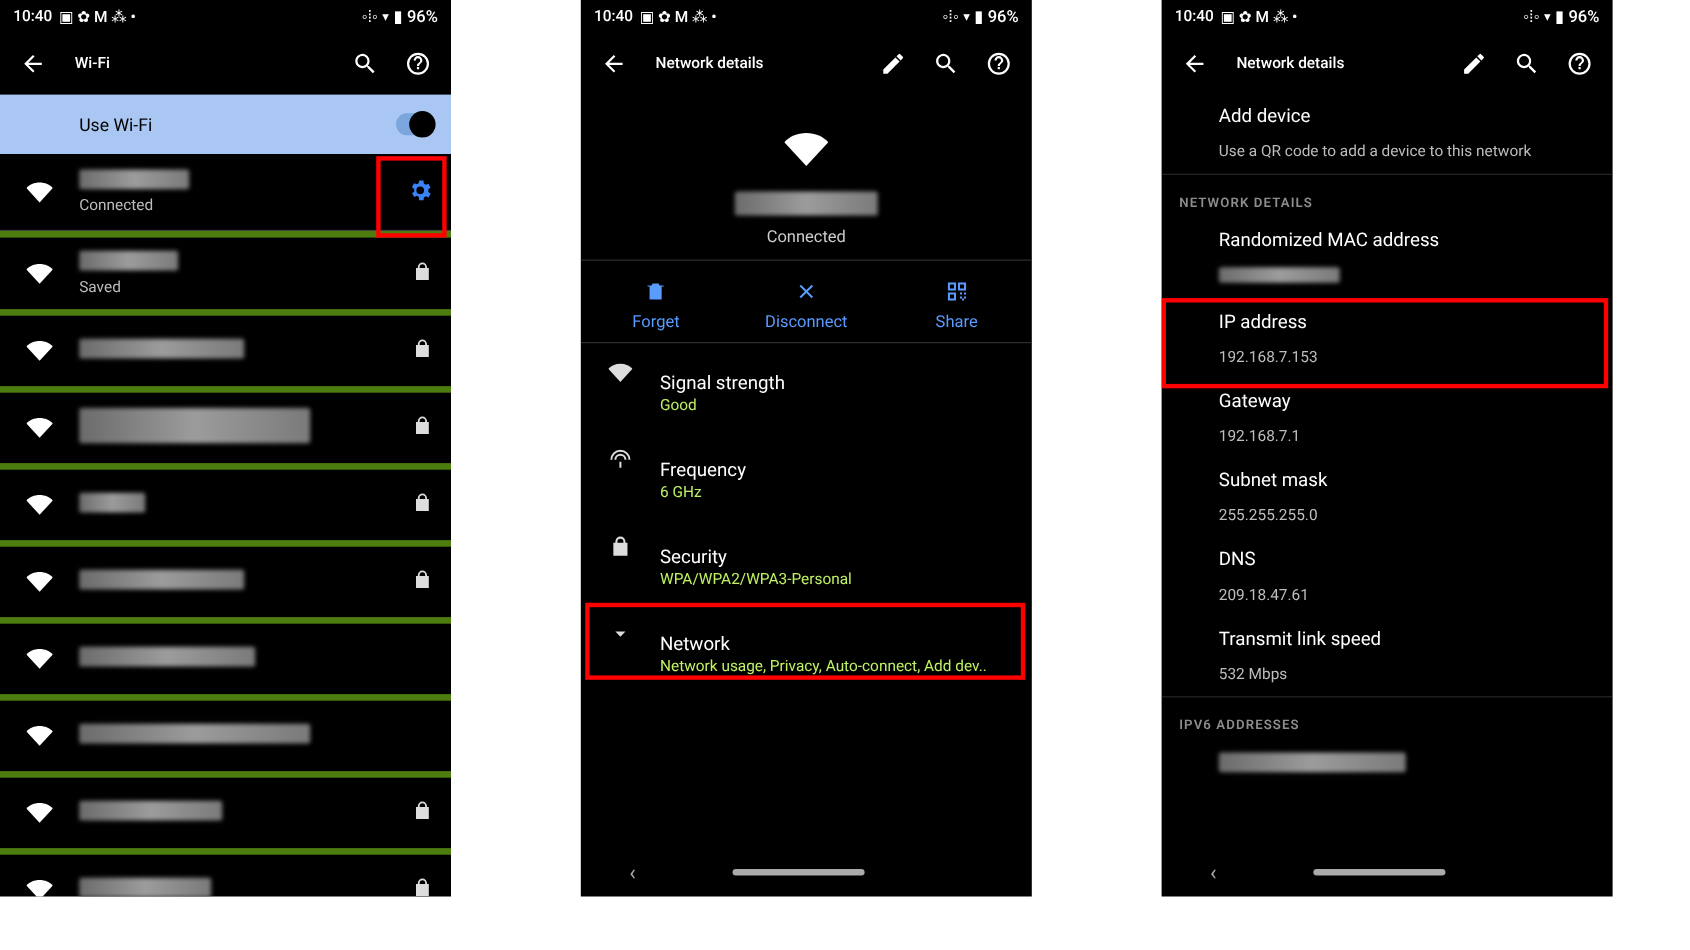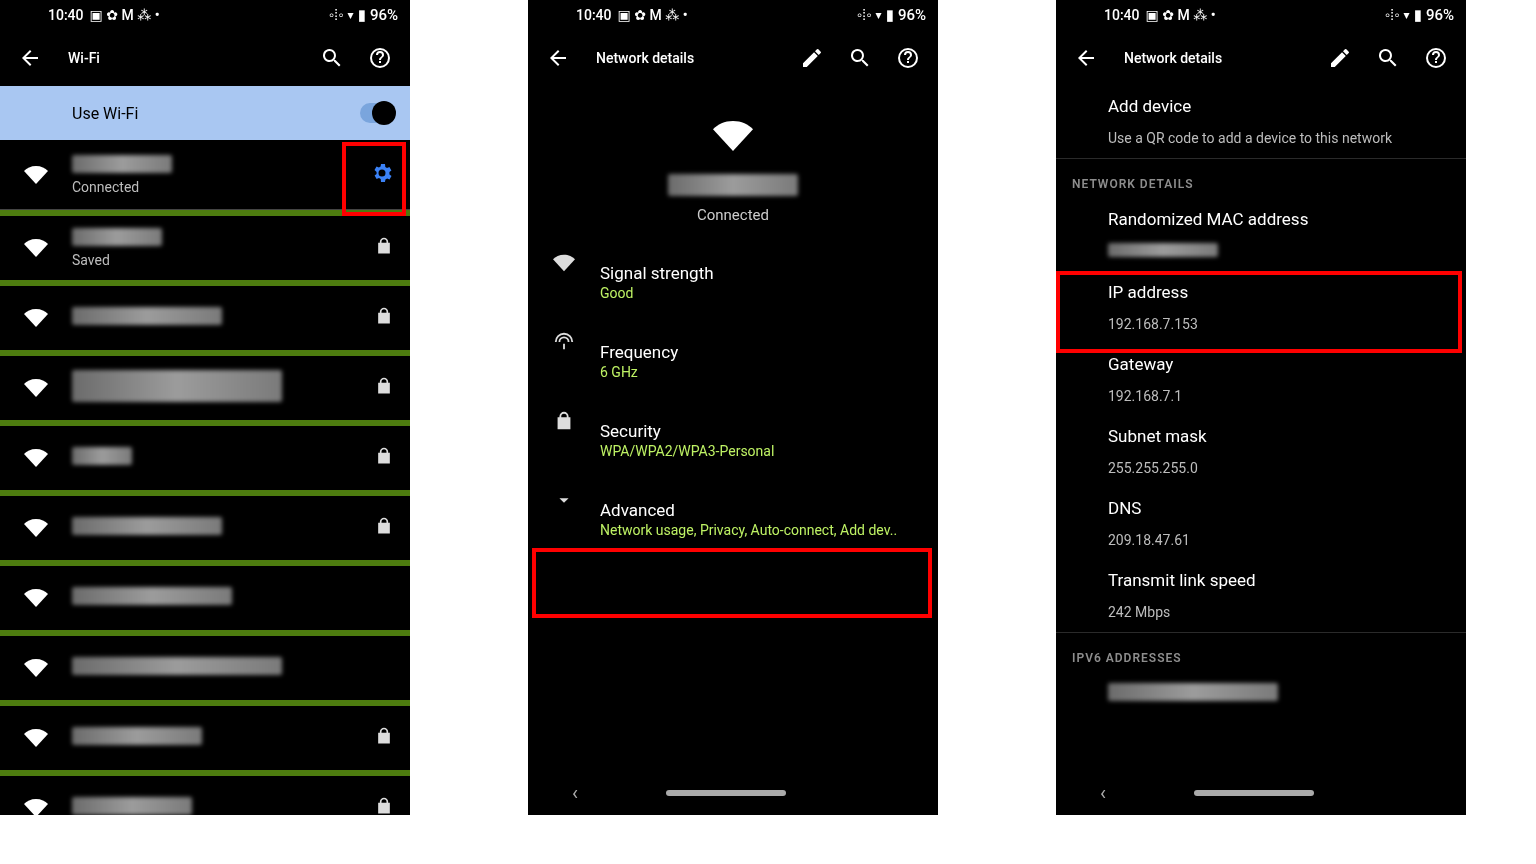--- a/index.html
+++ b/index.html
@@ -30,21 +30,20 @@
 
   
   .status {
     height: 30px;
     display:flex;
     align-items:center;
     justify-content:space-between;
     padding: 0 12px;
     font-size: 15px;
     font-weight: 500;
-    margin-left: 36px;
   }
   .status .icons { display:flex; gap:6px; align-items:center; font-size:14px;}
   .status .right { display:flex; gap:4px; align-items:center;}
   .tri { font-size:12px; }
   
   .appbar {
     height: 56px;
     display:flex;
     align-items:center;
     padding: 0 8px;
@@ -335,20 +334,46 @@
   </div>
 
   <div class="hero">
     <div class="big-wifi"><svg viewBox="0 0 24 24">
             <path d="M12 3C7 3 2.7 5 0 8l12 13L24 8c-2.7-3-7-5-12-5z"></path>
           </svg></div>
     <div class="nn"><span class="blur-name" style="width:130px;height:22px"></span></div>
     <div class="con">Connected</div>
   </div>
 
+  <div class="actions">
+    <div class="act">
+      <div class="ai">
+            <svg viewBox="0 0 24 24">
+              <path d="M6 7h12v13H6zM9 4h6l1 2h4v1H4V6h4z"></path>
+            </svg>
+          </div>
+      <span>Forget</span>
+    </div>
+    <div class="act">
+      <div class="ai">
+            <svg viewBox="0 0 24 24">
+              <path d="M18 6L6 18M6 6l12 12" stroke="#5a9bff" stroke-width="2" fill="none"></path>
+            </svg>
+          </div>
+      <span>Disconnect</span>
+    </div>
+    <div class="act">
+      <div class="ai">
+            <svg viewBox="0 0 24 24">
+              <path d="M3 3h8v8H3zm2 2v4h4V5zm8-2h8v8h-8zm2 2v4h4V5zM3 13h8v8H3zm2 2v4h4v-4zm10-2h2v2h-2zm4 0h2v2h-2zm-4 4h2v2h-2zm2 2h2v2h-2zm2-2h2v2h-2z"></path>
+            </svg>
+          </div>
+      <span>Share</span>
+    </div>
+  </div>
 
   <div class="detail-row">
     <div class="dico">
           <svg viewBox="0 0 24 24">
             <path d="M12 3C7 3 2.7 5 0 8l12 13L24 8c-2.7-3-7-5-12-5z"></path>
           </svg>
         </div>
     <div class="dtxt">
           <div class="dtl">Signal strength</div>
           <div class="dsb">Good</div>
@@ -376,21 +401,21 @@
           <div class="dsb">WPA/WPA2/WPA3-Personal</div>
         </div>
   </div>
   <div class="detail-row">
     <div class="dico">
           <svg viewBox="0 0 24 24">
             <path d="M7 10l5 5 5-5z"></path>
           </svg>
         </div>
     <div class="dtxt">
-          <div class="dtl">Advanced</div>
+          <div class="dtl">Network</div>
           <div class="dsb">Network usage, Privacy, Auto-connect, Add dev..</div>
         </div>
   </div>
   <div class="highlight-box" style="left:4px; top:548px; width:400px; height:70px;"></div>
 
   <div class="navbar">
     <span class="navch">‹</span>
     <div class="navpill"></div>
     <span style="width:20px"></span>
   </div>
@@ -458,21 +483,21 @@
   <div class="p3-row">
     <div class="t1">Subnet mask</div>
     <div class="t2">255.255.255.0</div>
   </div>
   <div class="p3-row">
     <div class="t1">DNS</div>
     <div class="t2">209.18.47.61</div>
   </div>
   <div class="p3-row">
     <div class="t1">Transmit link speed</div>
-    <div class="t2">242 Mbps</div>
+    <div class="t2">532 Mbps</div>
   </div>
 
   <div class="section-h">IPV6 ADDRESSES</div>
   <div class="p3-row">
     <span class="blur-name" style="width:170px;height:18px"></span>
   </div>
 
   <div class="navbar">
     <span class="navch">‹</span>
     <div class="navpill"></div>

